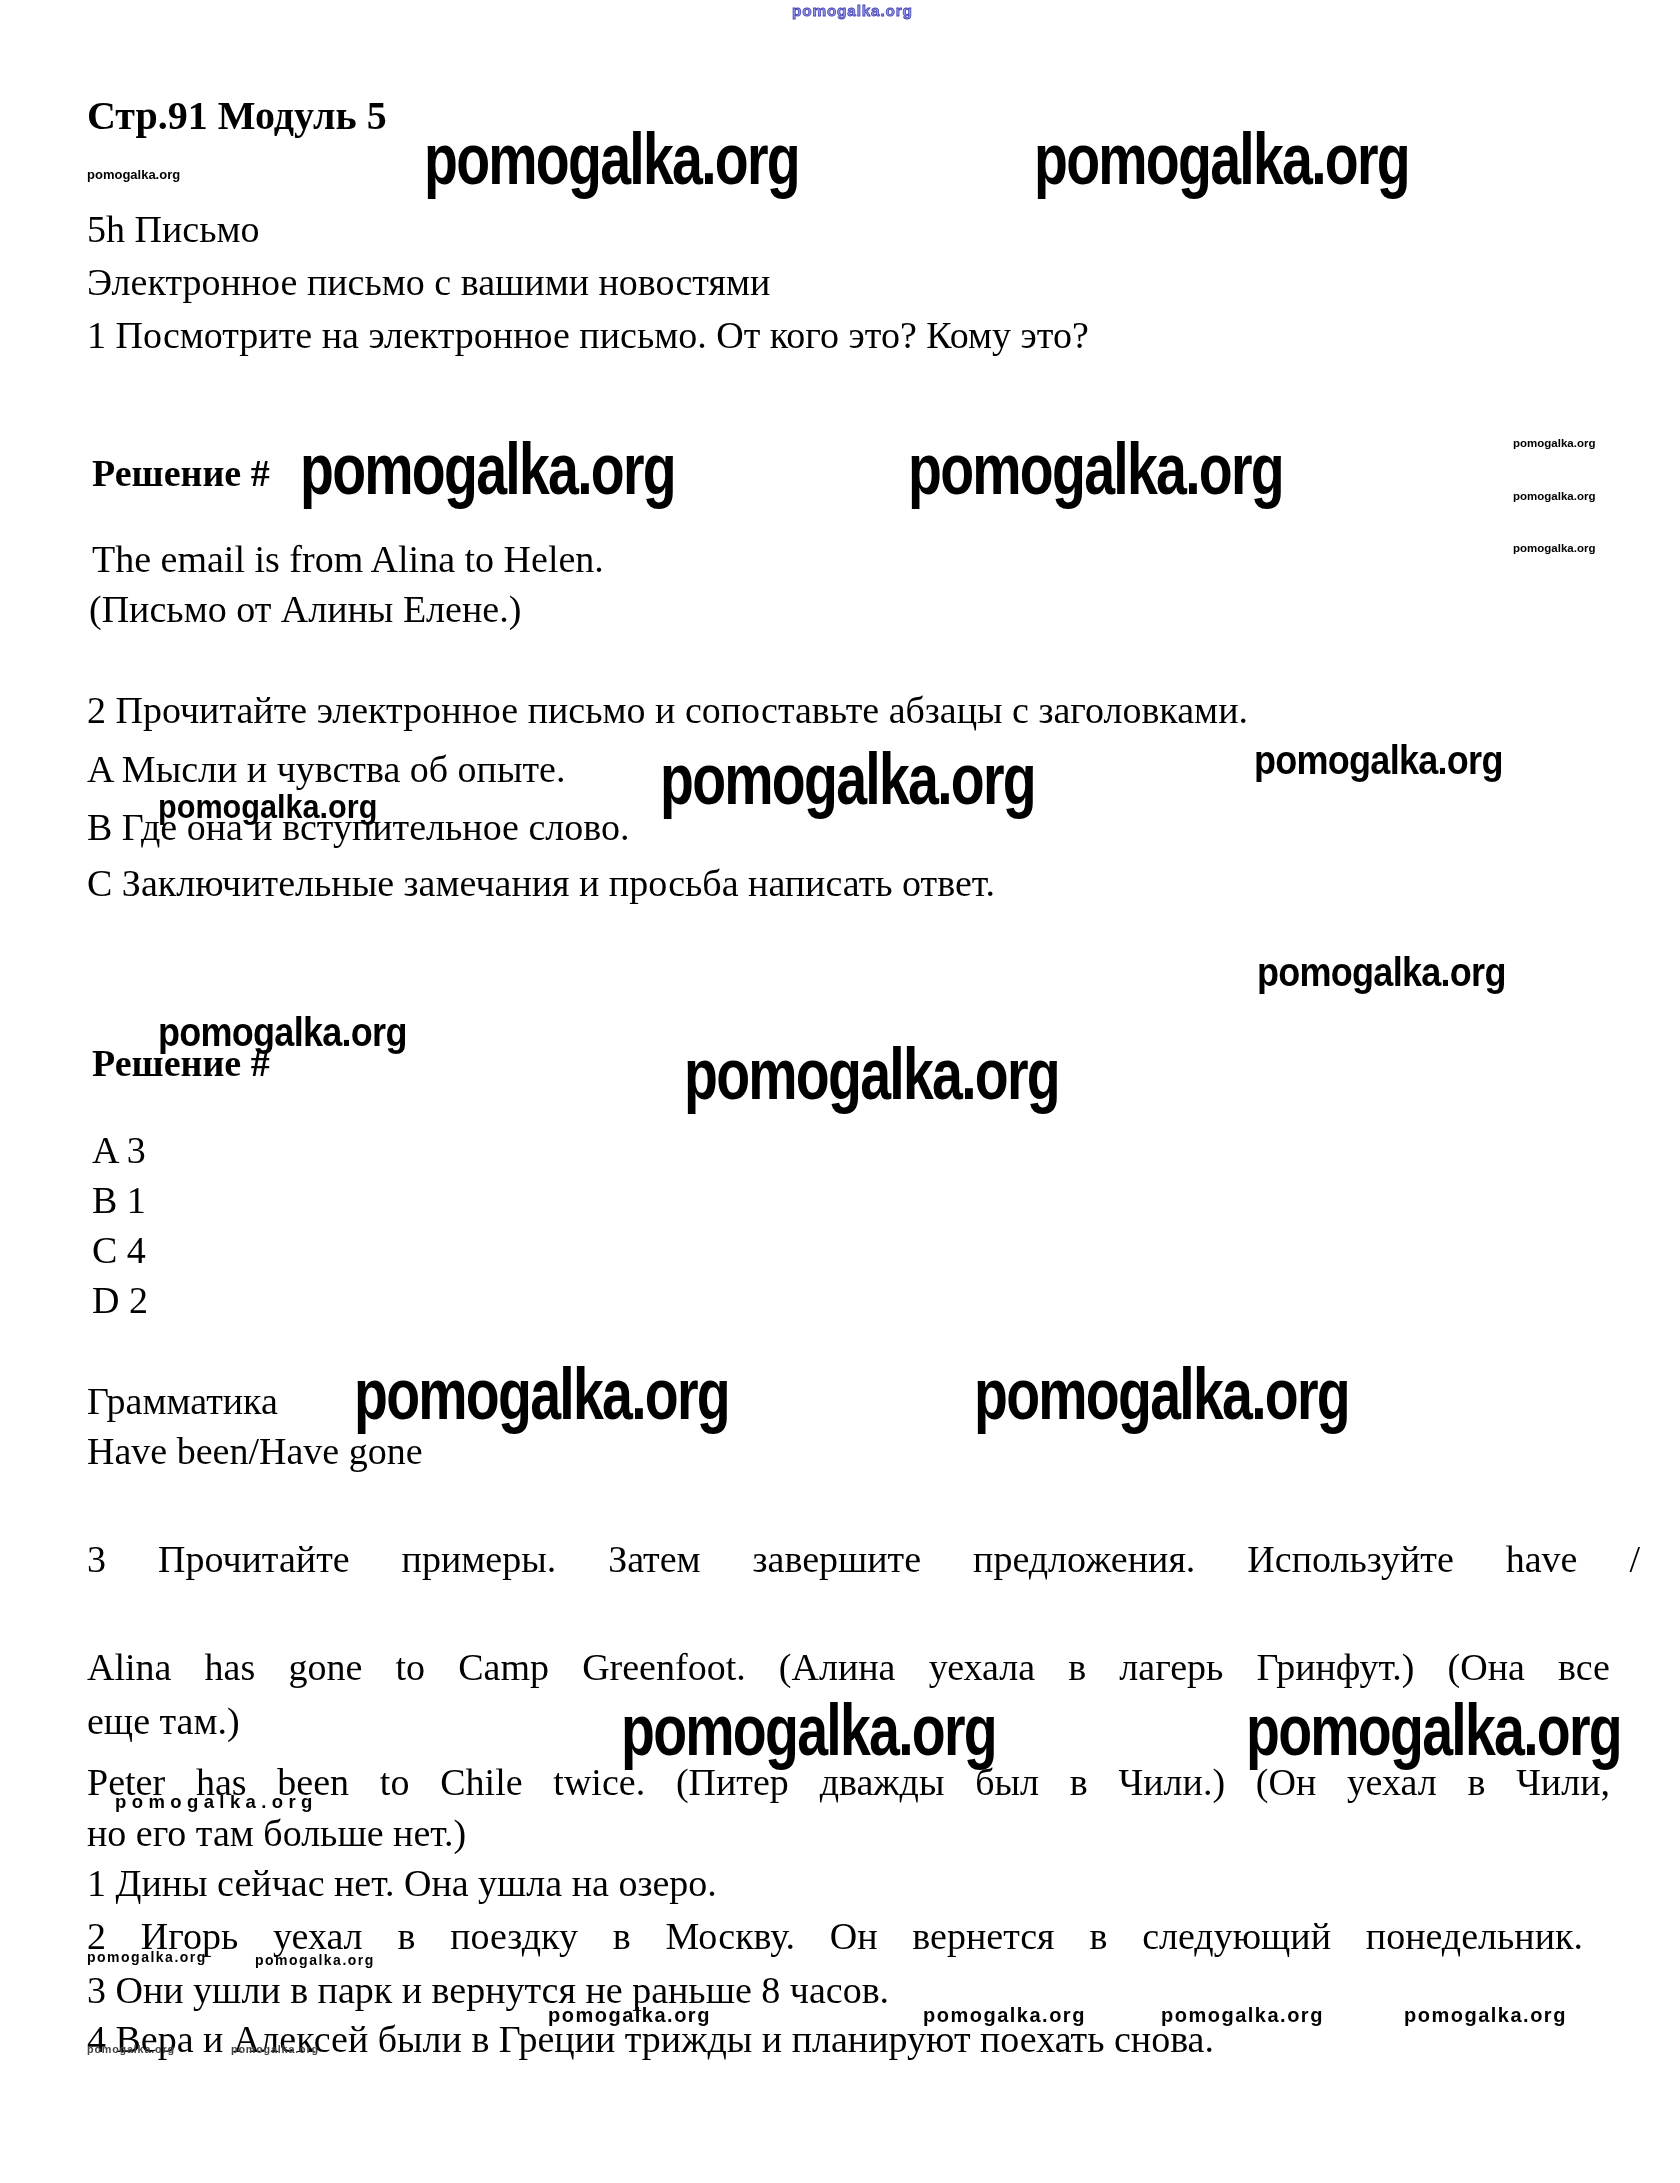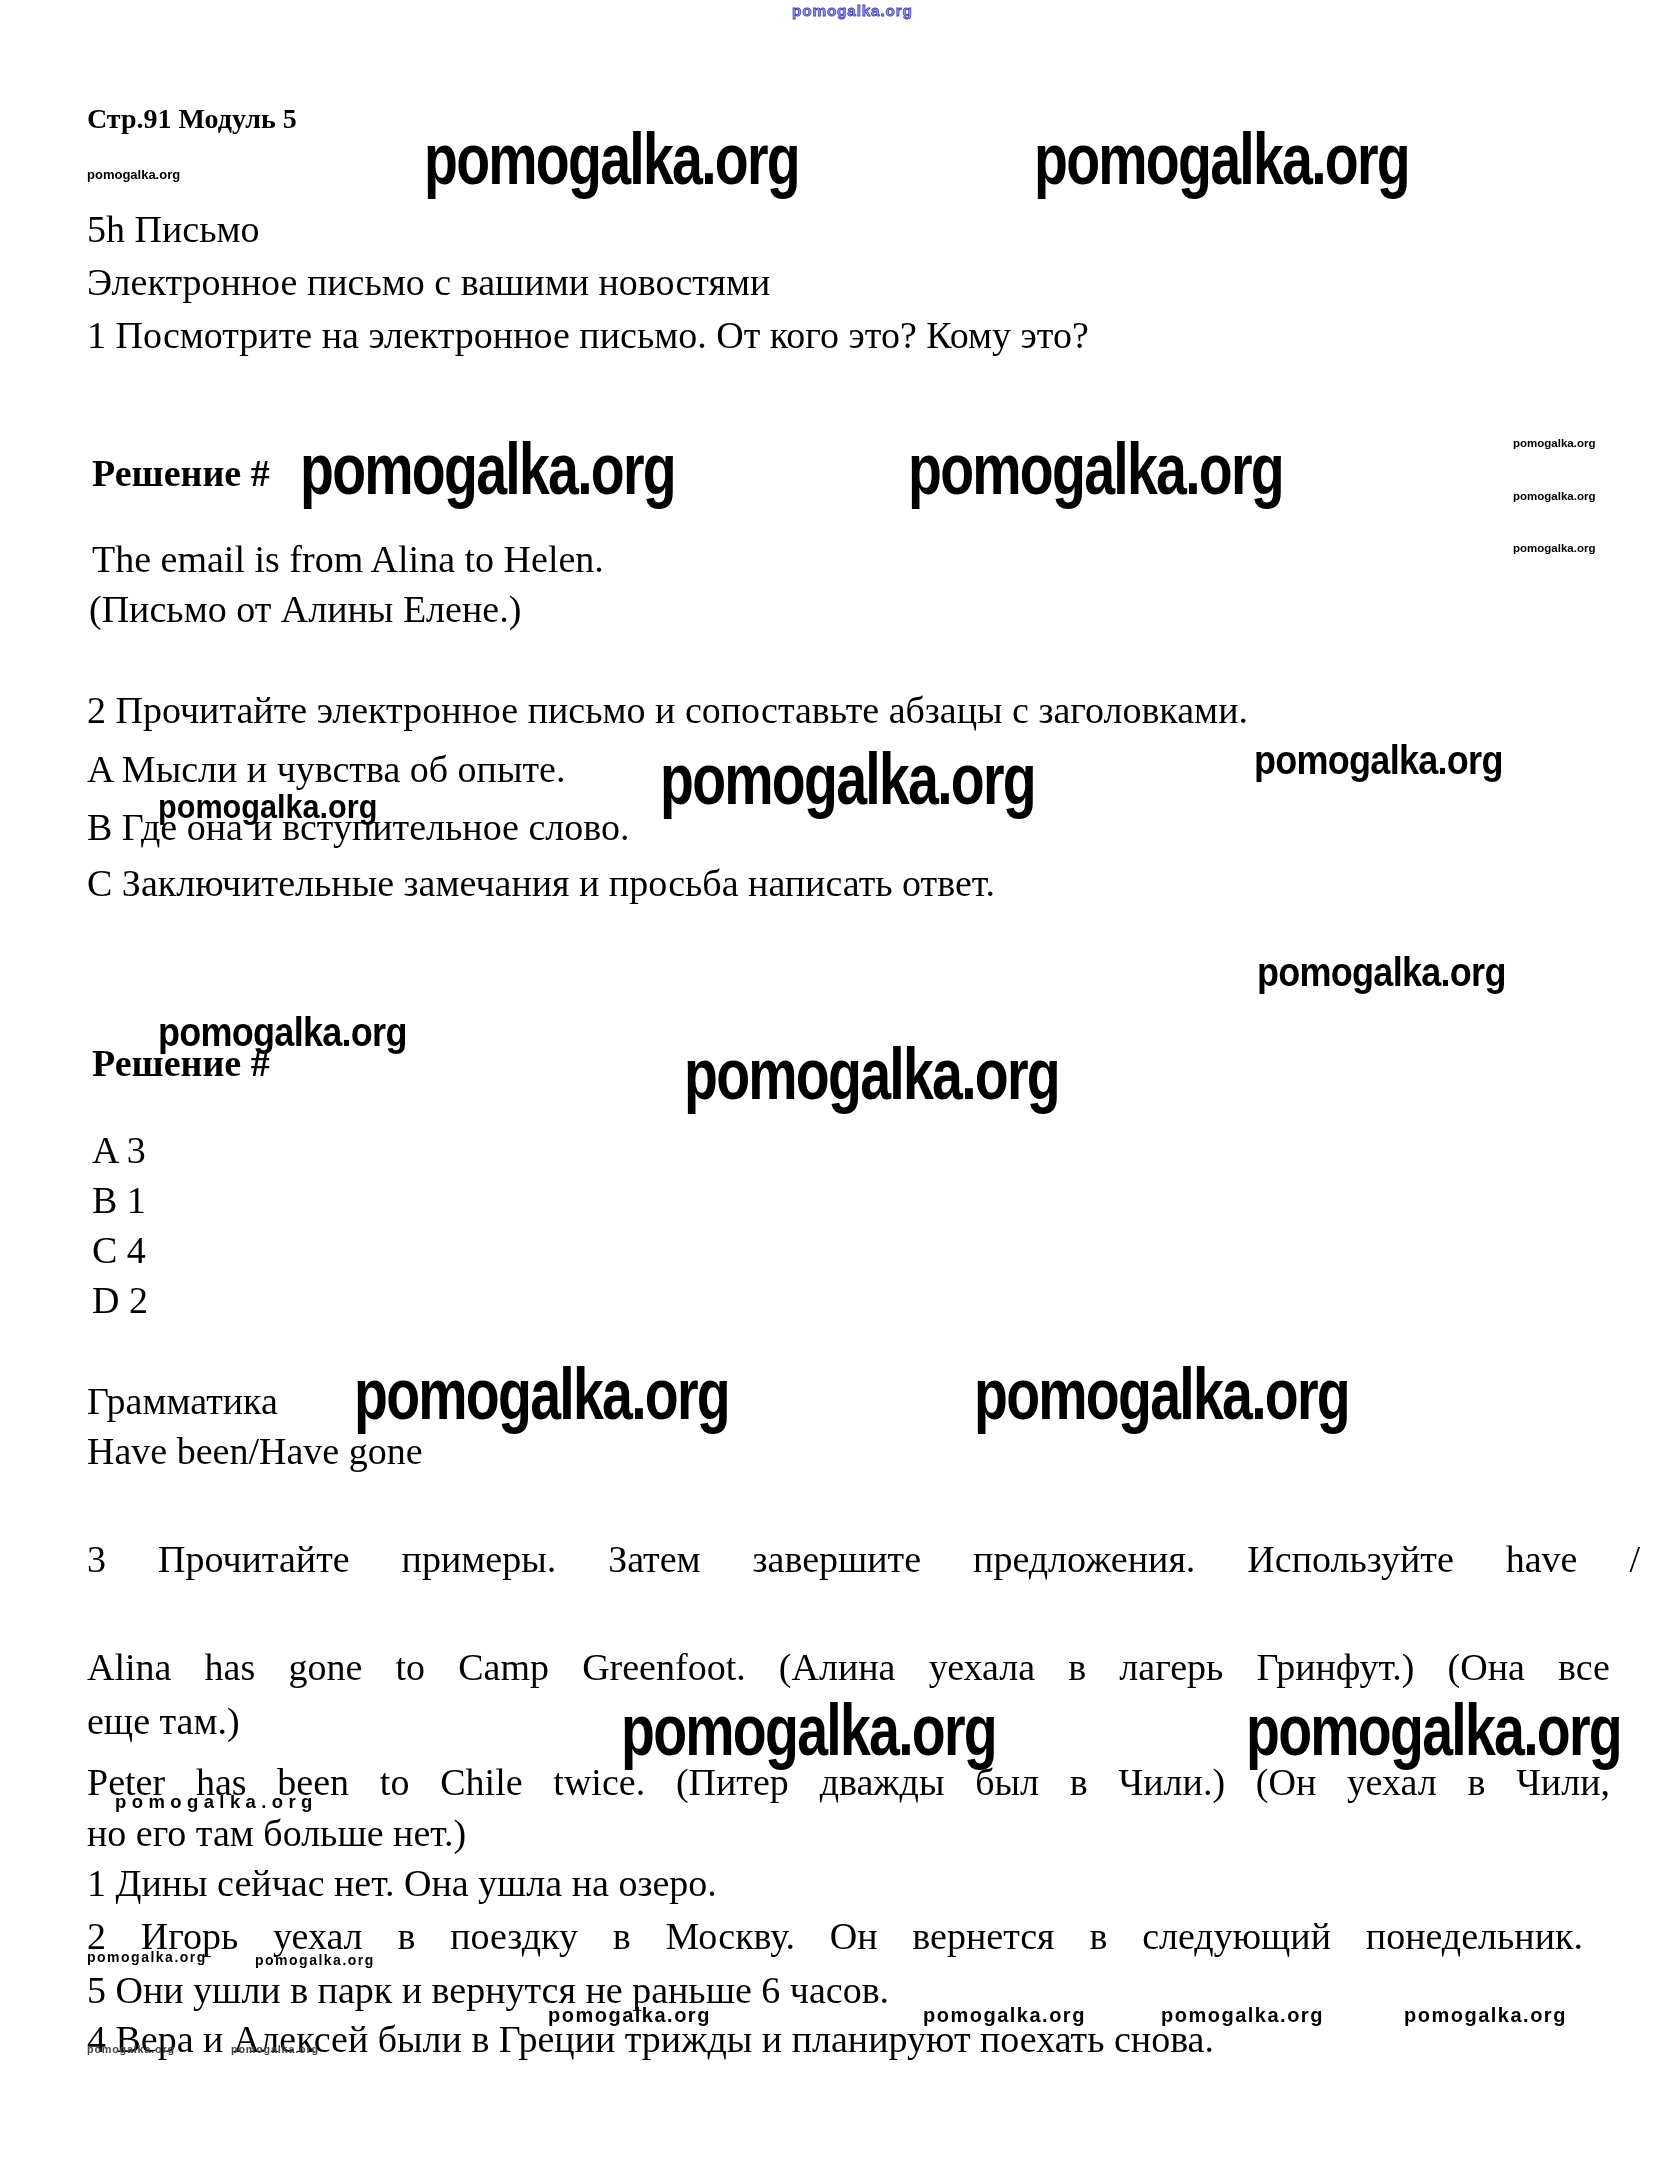--- a/index.html
+++ b/index.html
@@ -50,21 +50,21 @@
     font-weight: bold;
   }
 </style>
 </head>
 <body>
 
 <div id="canvas">
 
   <span class="wm wm-blue" style="left:792px; top:3.1px;">pomogalka.org</span>
 
-  <div class="ln bold" style="left:87px; top:103px; font-size:28px;">Стр.91 Модуль 5</div>
+  <div class="ln bold" style="left:87px; top:93px; font-size:40px;">Стр.91 Модуль 5</div>
 
   <span class="wm wm-xl" style="left:424px; top:122px;">pomogalka.org</span>
   <span class="wm wm-xl" style="left:1034px; top:122px;">pomogalka.org</span>
   <span class="wm wm-sm" style="left:87px; top:168px;">pomogalka.org</span>
 
   <div class="ln" style="left:87px; top:208px;">5h Письмо</div>
   <div class="ln" style="left:87px; top:261px;">Электронное письмо с вашими новостями</div>
   <div class="ln" style="left:87px; top:314px;">1 Посмотрите на электронное письмо. От кого это? Кому это?</div>
 
   <div class="ln bold" style="left:92px; top:452px;">Решение #</div>
@@ -110,21 +110,21 @@
   <span class="wm wm-xl" style="left:1246px; top:1693px;">pomogalka.org</span>
 
   <div class="ln just" style="left:87px; top:1761px; width:1523px;">Peter has been to Chile twice. (Питер дважды был в Чили.) (Он уехал в Чили,</div>
   <span class="wm wm-sp" style="left:115px; top:1793px;">pomogalka.org</span>
   <div class="ln" style="left:87px; top:1812px;">но его там больше нет.)</div>
 
   <div class="ln" style="left:87px; top:1862px;">1 Дины сейчас нет. Она ушла на озеро.</div>
   <div class="ln just" style="left:87px; top:1915px; width:1496px;">2 Игорь уехал в поездку в Москву. Он вернется в следующий понедельник.</div>
   <span class="wm wm-s2" style="left:87px; top:1950px;">pomogalka.org</span>
   <span class="wm wm-s2" style="left:255px; top:1953px;">pomogalka.org</span>
-  <div class="ln" style="left:87px; top:1969px;">5 Они ушли в парк и вернутся не раньше 6 часов.</div>
+  <div class="ln" style="left:87px; top:1969px;">3 Они ушли в парк и вернутся не раньше 8 часов.</div>
 
   <span class="wm wm-row" style="left:548px; top:2005px;">pomogalka.org</span>
   <span class="wm wm-row" style="left:923px; top:2005px;">pomogalka.org</span>
   <span class="wm wm-row" style="left:1161px; top:2005px;">pomogalka.org</span>
   <span class="wm wm-row" style="left:1404px; top:2005px;">pomogalka.org</span>
 
   <div class="ln" style="left:87px; top:2018px;">4 Вера и Алексей были в Греции трижды и планируют поехать снова.</div>
   <span class="wm wm-tiny" style="left:87px; top:2044px;">pomogalka.org</span>
   <span class="wm wm-tiny" style="left:231px; top:2044px;">pomogalka.org</span>
 

